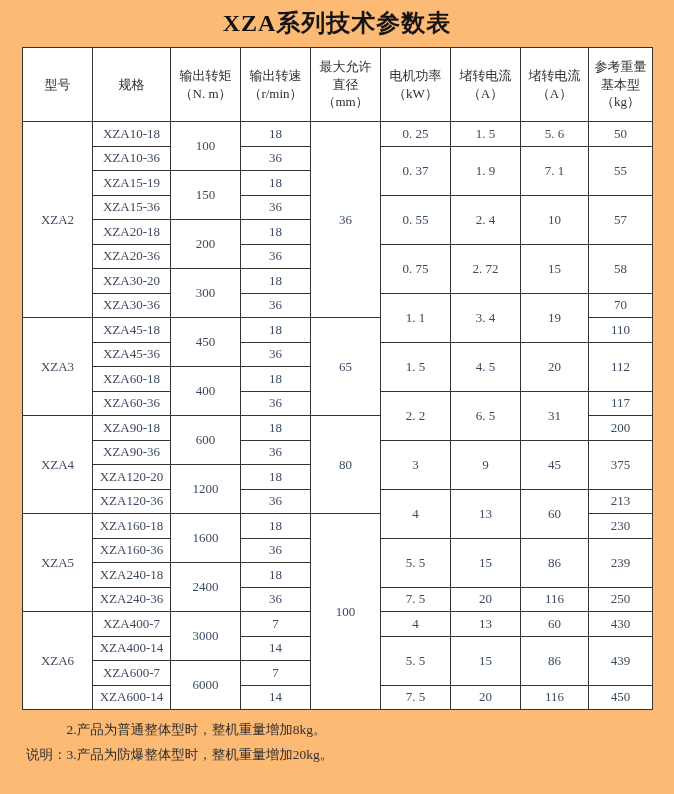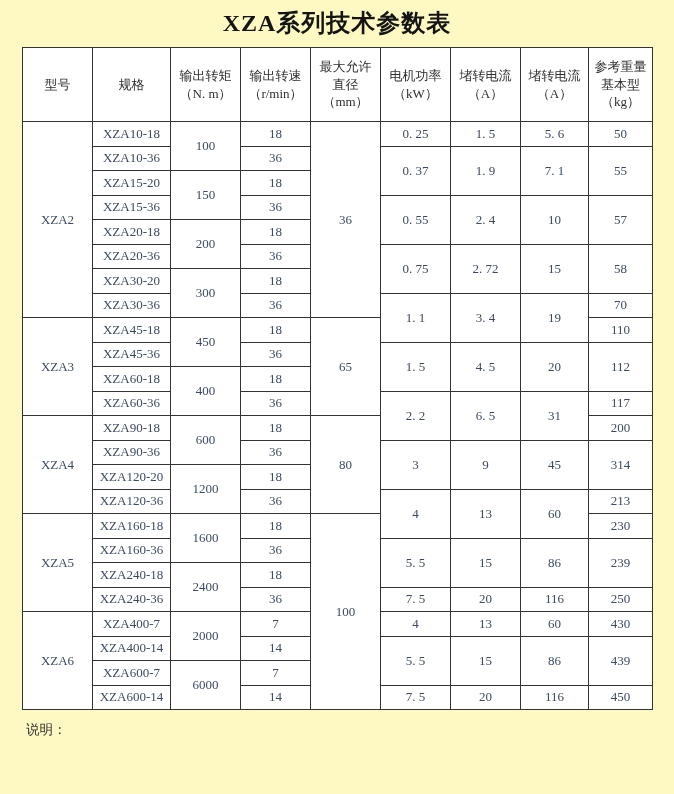--- a/index.html
+++ b/index.html
@@ -5,21 +5,21 @@
   * { box-sizing: border-box; }
   html, body { margin: 0; padding: 0; }
   body {
     width: 674px; height: 794px;
     background: #ffffff;
     font-family: "Liberation Serif", "DejaVu Serif", serif;
   }
   .page {
     position: relative;
     width: 674px; height: 794px;
-    background: #fef9c3;
+    background: #fdba74;
     overflow: hidden;
   }
   .title {
     margin: 0;
     padding-top: 7px;
     text-align: center;
     font-size: 24px;
     font-weight: 600;
     letter-spacing: 1px;
     color: var(--title-text, #141414);
@@ -122,21 +122,21 @@
         </tr>
         <tr>
           <td rowspan="1">XZA10-36</td>
           <td rowspan="1">36</td>
           <td rowspan="2">0. 37</td>
           <td rowspan="2">1. 9</td>
           <td rowspan="2">7. 1</td>
           <td rowspan="2">55</td>
         </tr>
         <tr>
-          <td rowspan="1">XZA15-20</td>
+          <td rowspan="1">XZA15-19</td>
           <td rowspan="2">150</td>
           <td rowspan="1">18</td>
         </tr>
         <tr>
           <td rowspan="1">XZA15-36</td>
           <td rowspan="1">36</td>
           <td rowspan="2">0. 55</td>
           <td rowspan="2">2. 4</td>
           <td rowspan="2">10</td>
           <td rowspan="2">57</td>
@@ -203,21 +203,21 @@
           <td rowspan="1">18</td>
           <td rowspan="4">80</td>
           <td rowspan="1">200</td>
         </tr>
         <tr>
           <td rowspan="1">XZA90-36</td>
           <td rowspan="1">36</td>
           <td rowspan="2">3</td>
           <td rowspan="2">9</td>
           <td rowspan="2">45</td>
-          <td rowspan="2">314</td>
+          <td rowspan="2">375</td>
         </tr>
         <tr>
           <td rowspan="1">XZA120-20</td>
           <td rowspan="2">1200</td>
           <td rowspan="1">18</td>
         </tr>
         <tr>
           <td rowspan="1">XZA120-36</td>
           <td rowspan="1">36</td>
           <td rowspan="2">4</td>
@@ -250,21 +250,21 @@
           <td rowspan="1">XZA240-36</td>
           <td rowspan="1">36</td>
           <td rowspan="1">7. 5</td>
           <td rowspan="1">20</td>
           <td rowspan="1">116</td>
           <td rowspan="1">250</td>
         </tr>
         <tr>
           <td rowspan="4">XZA6</td>
           <td rowspan="1">XZA400-7</td>
-          <td rowspan="2">2000</td>
+          <td rowspan="2">3000</td>
           <td rowspan="1">7</td>
           <td rowspan="1">4</td>
           <td rowspan="1">13</td>
           <td rowspan="1">60</td>
           <td rowspan="1">430</td>
         </tr>
         <tr>
           <td rowspan="1">XZA400-14</td>
           <td rowspan="1">14</td>
           <td rowspan="2">5. 5</td>
@@ -284,16 +284,18 @@
           <td rowspan="1">20</td>
           <td rowspan="1">116</td>
           <td rowspan="1">450</td>
         </tr>
       </tbody>
   </table>
 
   <div class="notes">
     <span class="notes-label">说明：</span>
     <div class="notes-items">
+      <div class="note-item">2.产品为普通整体型时，整机重量增加8kg。</div>
+      <div class="note-item">3.产品为防爆整体型时，整机重量增加20kg。</div>
     </div>
   </div>
 
 </div>
 
 </body></html>

